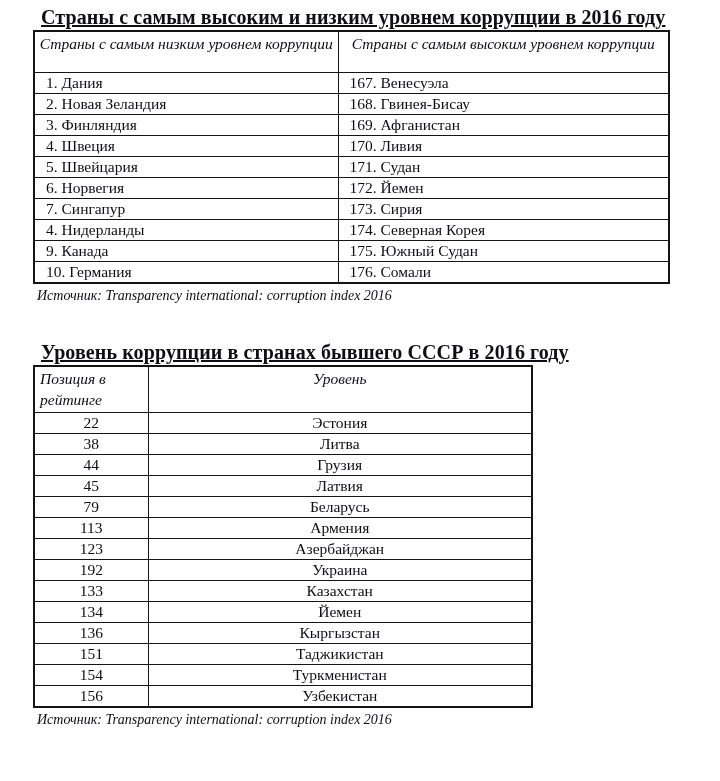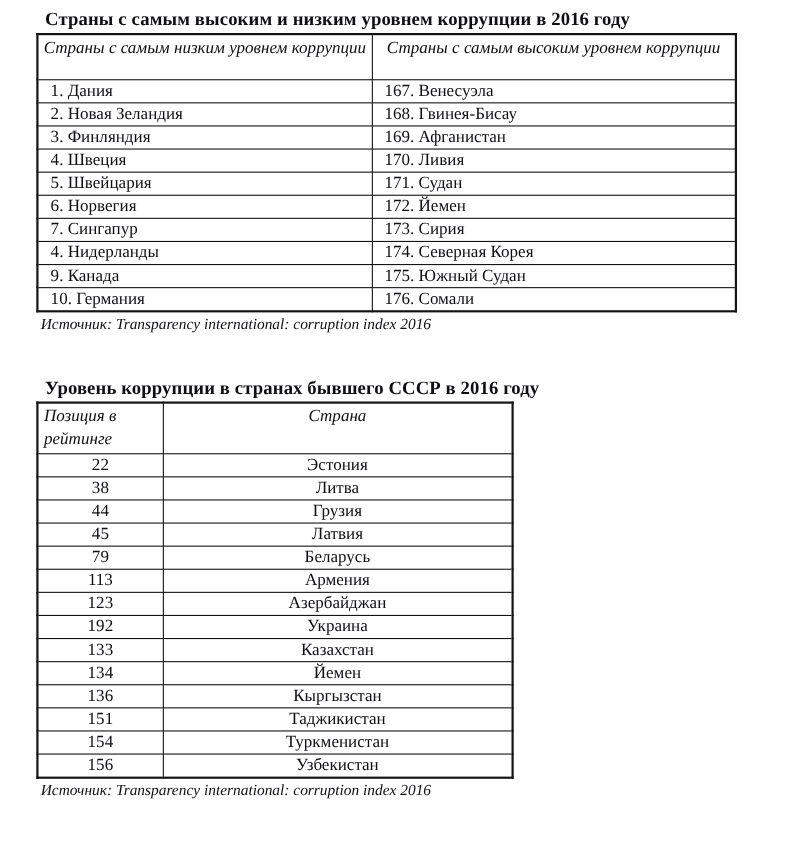--- a/index.html
+++ b/index.html
@@ -6,26 +6,27 @@
   html, body {
     width: 720px;
     background: #ffffff;
     font-family: "Liberation Serif", "DejaVu Serif", serif;
     color: #0e0e14;
   }
   body { height: 781px; overflow: hidden; }
   .page { padding: 7px 0 0 33px; }
 
   .tbl-title {
-    font-size: 17px;
+    font-size: 20px;
     font-weight: bold;
     line-height: 21px;
     margin: 0 0 2px 8px;
     letter-spacing: 0.1px;
     white-space: nowrap;
+    text-decoration: underline;
   }
 
   table.tbl {
     border-collapse: collapse;
     border: 2px solid #141414;
     table-layout: fixed;
   }
   .tbl th, .tbl td {
     border: 1.5px solid #141414;
     font-size: 15.5px;
@@ -46,21 +47,21 @@
     text-align: left;
     vertical-align: middle;
   }
 
   
   table.tbl1 { width: 637px; }
   .tbl1 col.c1 { width: 304px; }
   .tbl1 thead th { height: 41px; }
 
   
-  table.tbl2 { width: 434px; }
+  table.tbl2 { width: 500px; }
   .tbl2 col.c1 { width: 114px; }
   .tbl2 thead th { height: 44px; }
   .tbl2 thead th.left { text-align: left; padding-left: 5px; }
   .tbl2 tbody td { text-align: center; padding: 1px 4px; }
 
   .source {
     font-style: italic;
     font-size: 14px;
     line-height: 17px;
     margin: 3px 0 0 4px;
@@ -136,21 +137,21 @@
   <section class="section2">
     <h1 class="tbl-title">Уровень коррупции в странах бывшего СССР в 2016 году</h1>
     <table class="tbl tbl2">
       <colgroup>
           <col class="c1">
           <col class="c2">
         </colgroup>
       <thead>
         <tr>
           <th class="left">Позиция в рейтинге</th>
-          <th>Страна</th>
+          <th>Уровень</th>
         </tr>
       </thead>
       <tbody id="t2body">
           <tr>
             <td>22</td>
             <td>Эстония</td>
           </tr>
           <tr>
             <td>38</td>
             <td>Литва</td>

